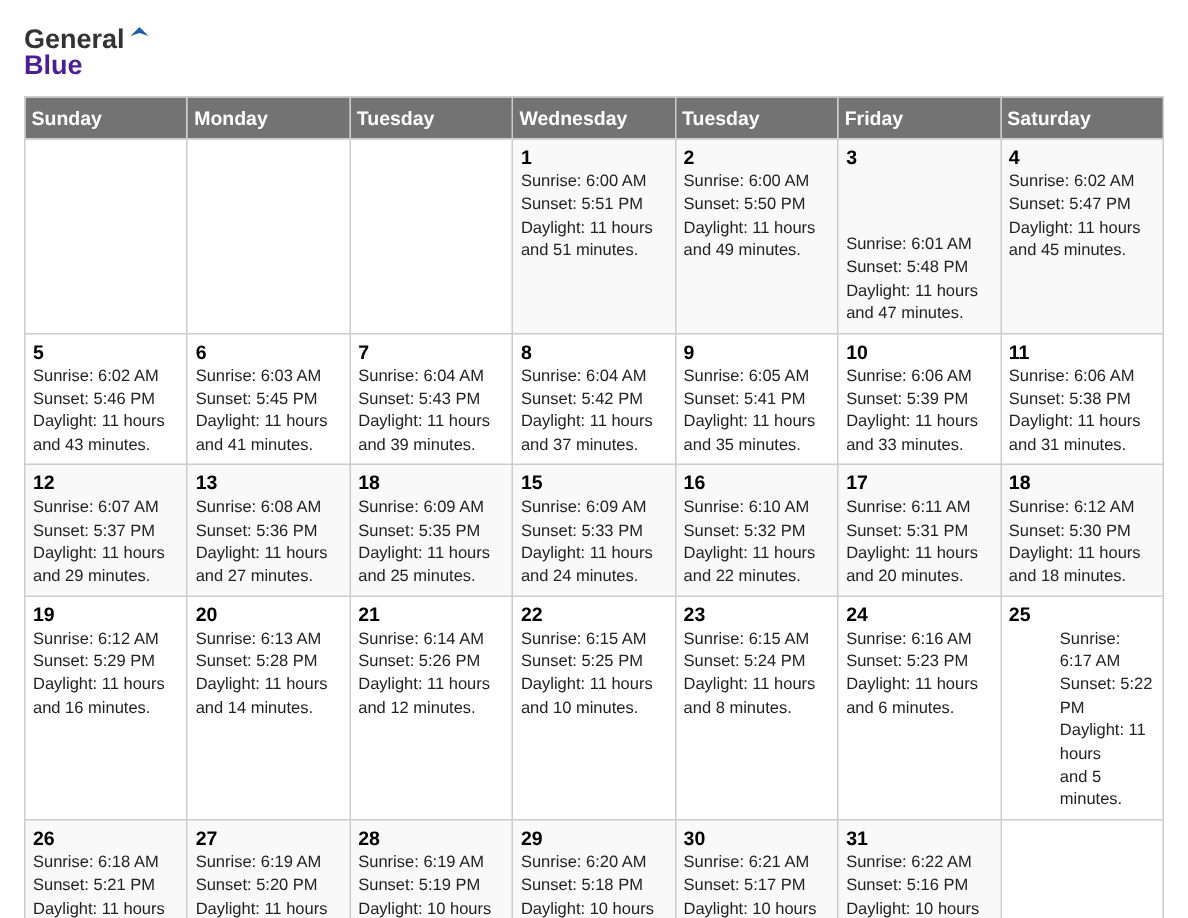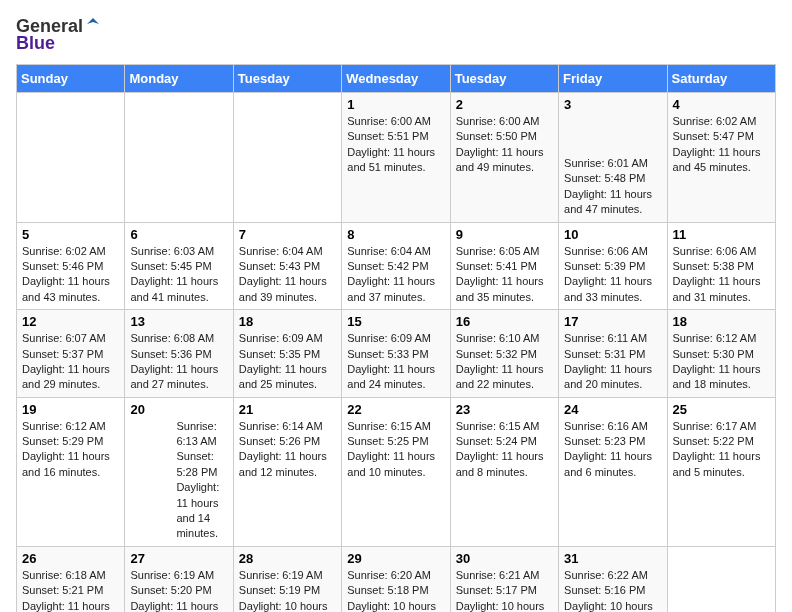--- a/index.html
+++ b/index.html
@@ -33,21 +33,21 @@
     .location-title {
       font-size: 16px;
       color: #444;
     }
     .calendar {
       width: 100%;
       border-collapse: collapse;
       font-size: 11px;
     }
     .calendar thead tr th {
-      background-color: #3b82f6;
+      background-color: #737373;
       color: #fff;
       padding: 6px 4px;
       text-align: left;
       font-size: 13px;
       font-weight: bold;
       border: 1px solid #ccc;
     }
     .calendar tbody tr td {
       border: 1px solid #ccc;
       vertical-align: top;
@@ -244,21 +244,21 @@
       <tr>
         <td>
           <div class="day-number">19</div>
           <div class="day-info" style="white-space: pre-line;">Sunrise: 6:12 AM
 Sunset: 5:29 PM
 Daylight: 11 hours
 and 16 minutes.</div>
         </td>
         <td>
           <div class="day-number">20</div>
-          <div class="day-info" style="white-space: pre-line; margin-left: 46px;">Sunrise: 6:13 AM
+          <div class="day-info" style="white-space: pre-line;">Sunrise: 6:13 AM
 Sunset: 5:28 PM
 Daylight: 11 hours
 and 14 minutes.</div>
         </td>
         <td>
           <div class="day-number">21</div>
           <div class="day-info" style="white-space: pre-line;">Sunrise: 6:14 AM
 Sunset: 5:26 PM
 Daylight: 11 hours
 and 12 minutes.</div>
@@ -279,21 +279,21 @@
         </td>
         <td>
           <div class="day-number">24</div>
           <div class="day-info" style="white-space: pre-line;">Sunrise: 6:16 AM
 Sunset: 5:23 PM
 Daylight: 11 hours
 and 6 minutes.</div>
         </td>
         <td>
           <div class="day-number">25</div>
-          <div class="day-info" style="white-space: pre-line;">Sunrise: 6:17 AM
+          <div class="day-info" style="white-space: pre-line; margin-left: 34px;">Sunrise: 6:17 AM
 Sunset: 5:22 PM
 Daylight: 11 hours
 and 5 minutes.</div>
         </td>
       </tr>
       <tr>
         <td>
           <div class="day-number">26</div>
           <div class="day-info" style="white-space: pre-line;">Sunrise: 6:18 AM
 Sunset: 5:21 PM

